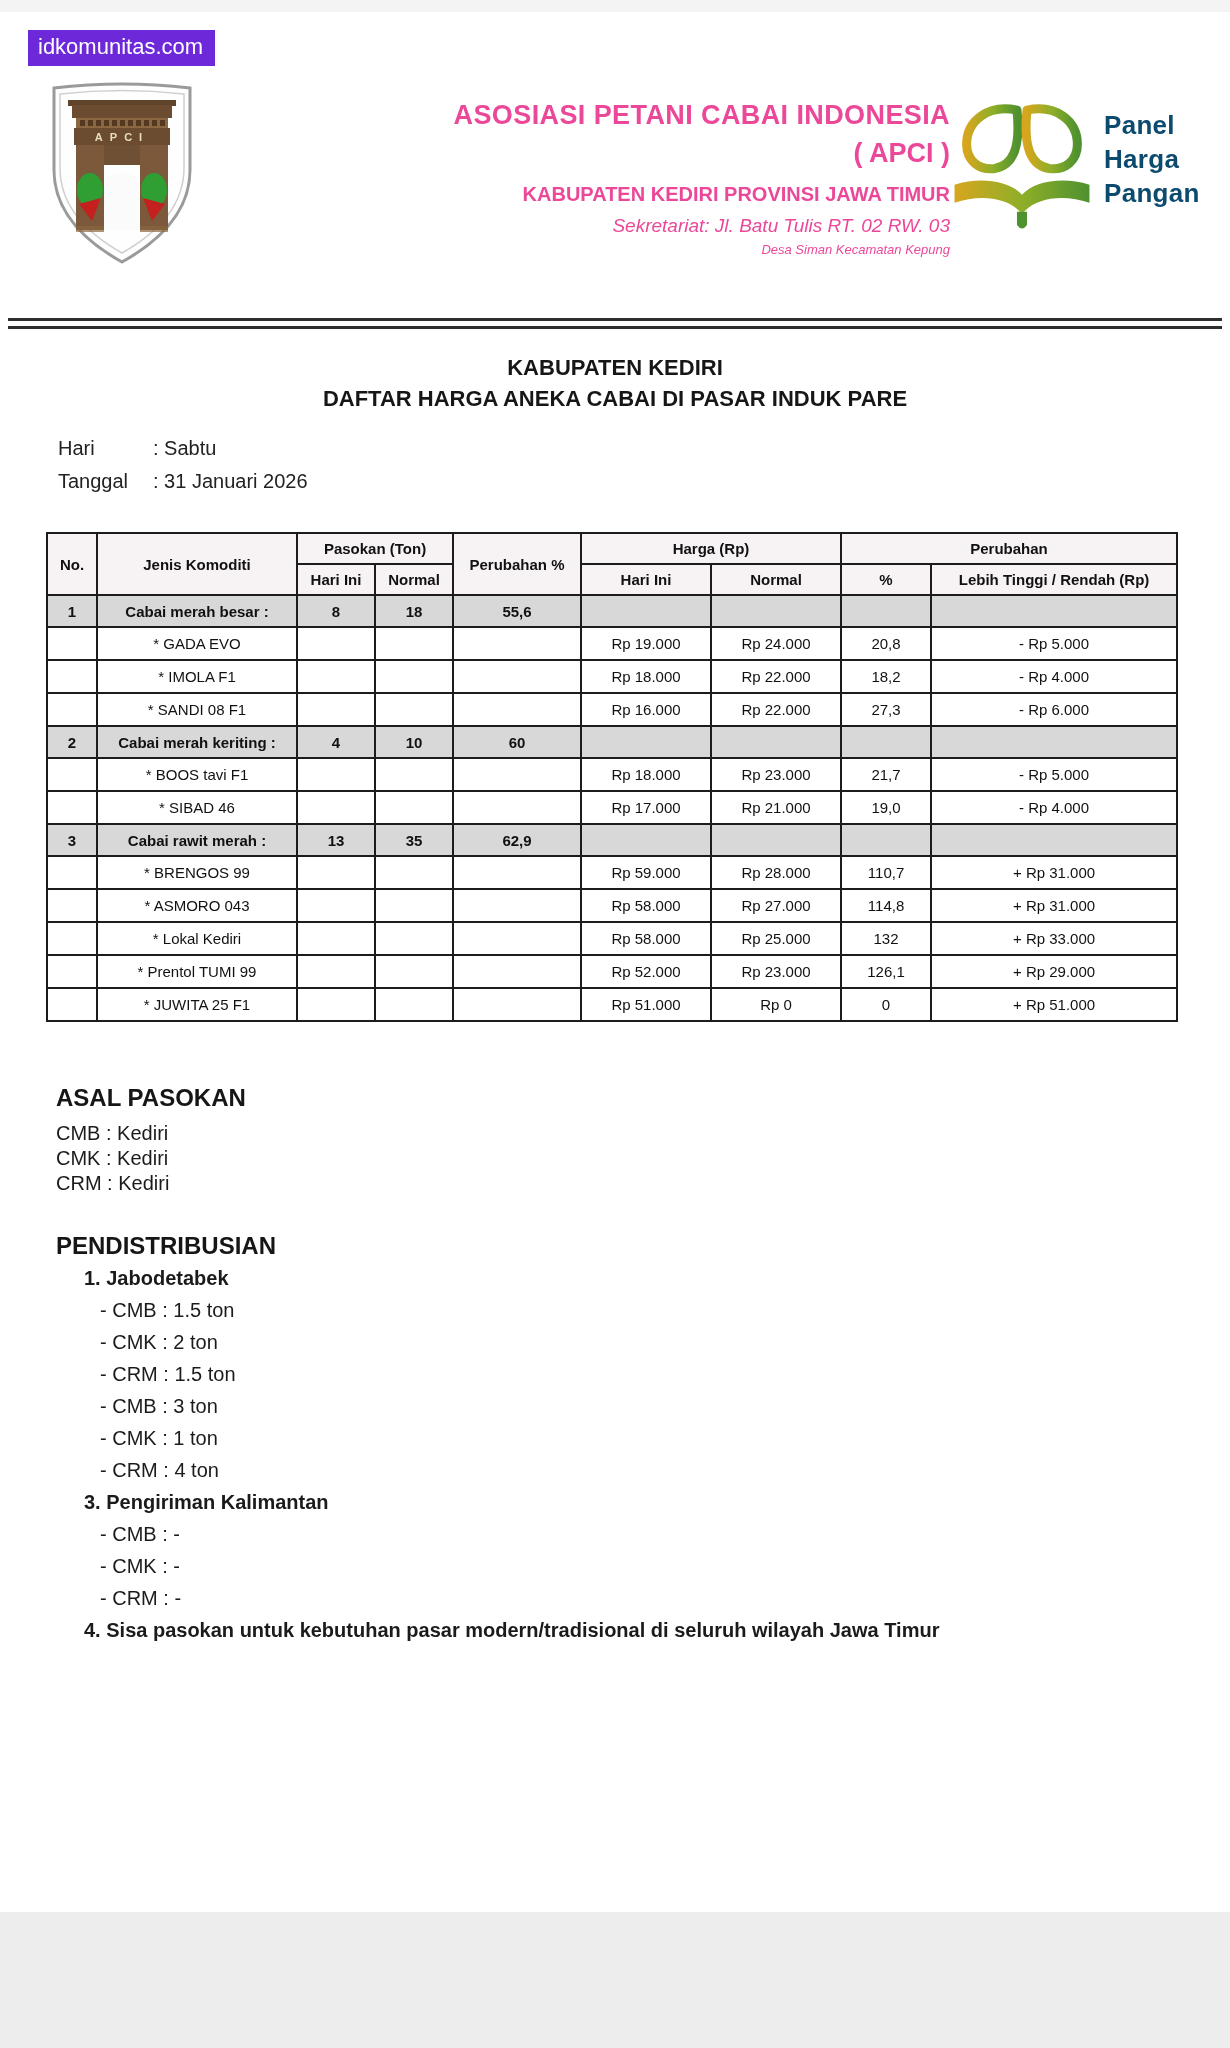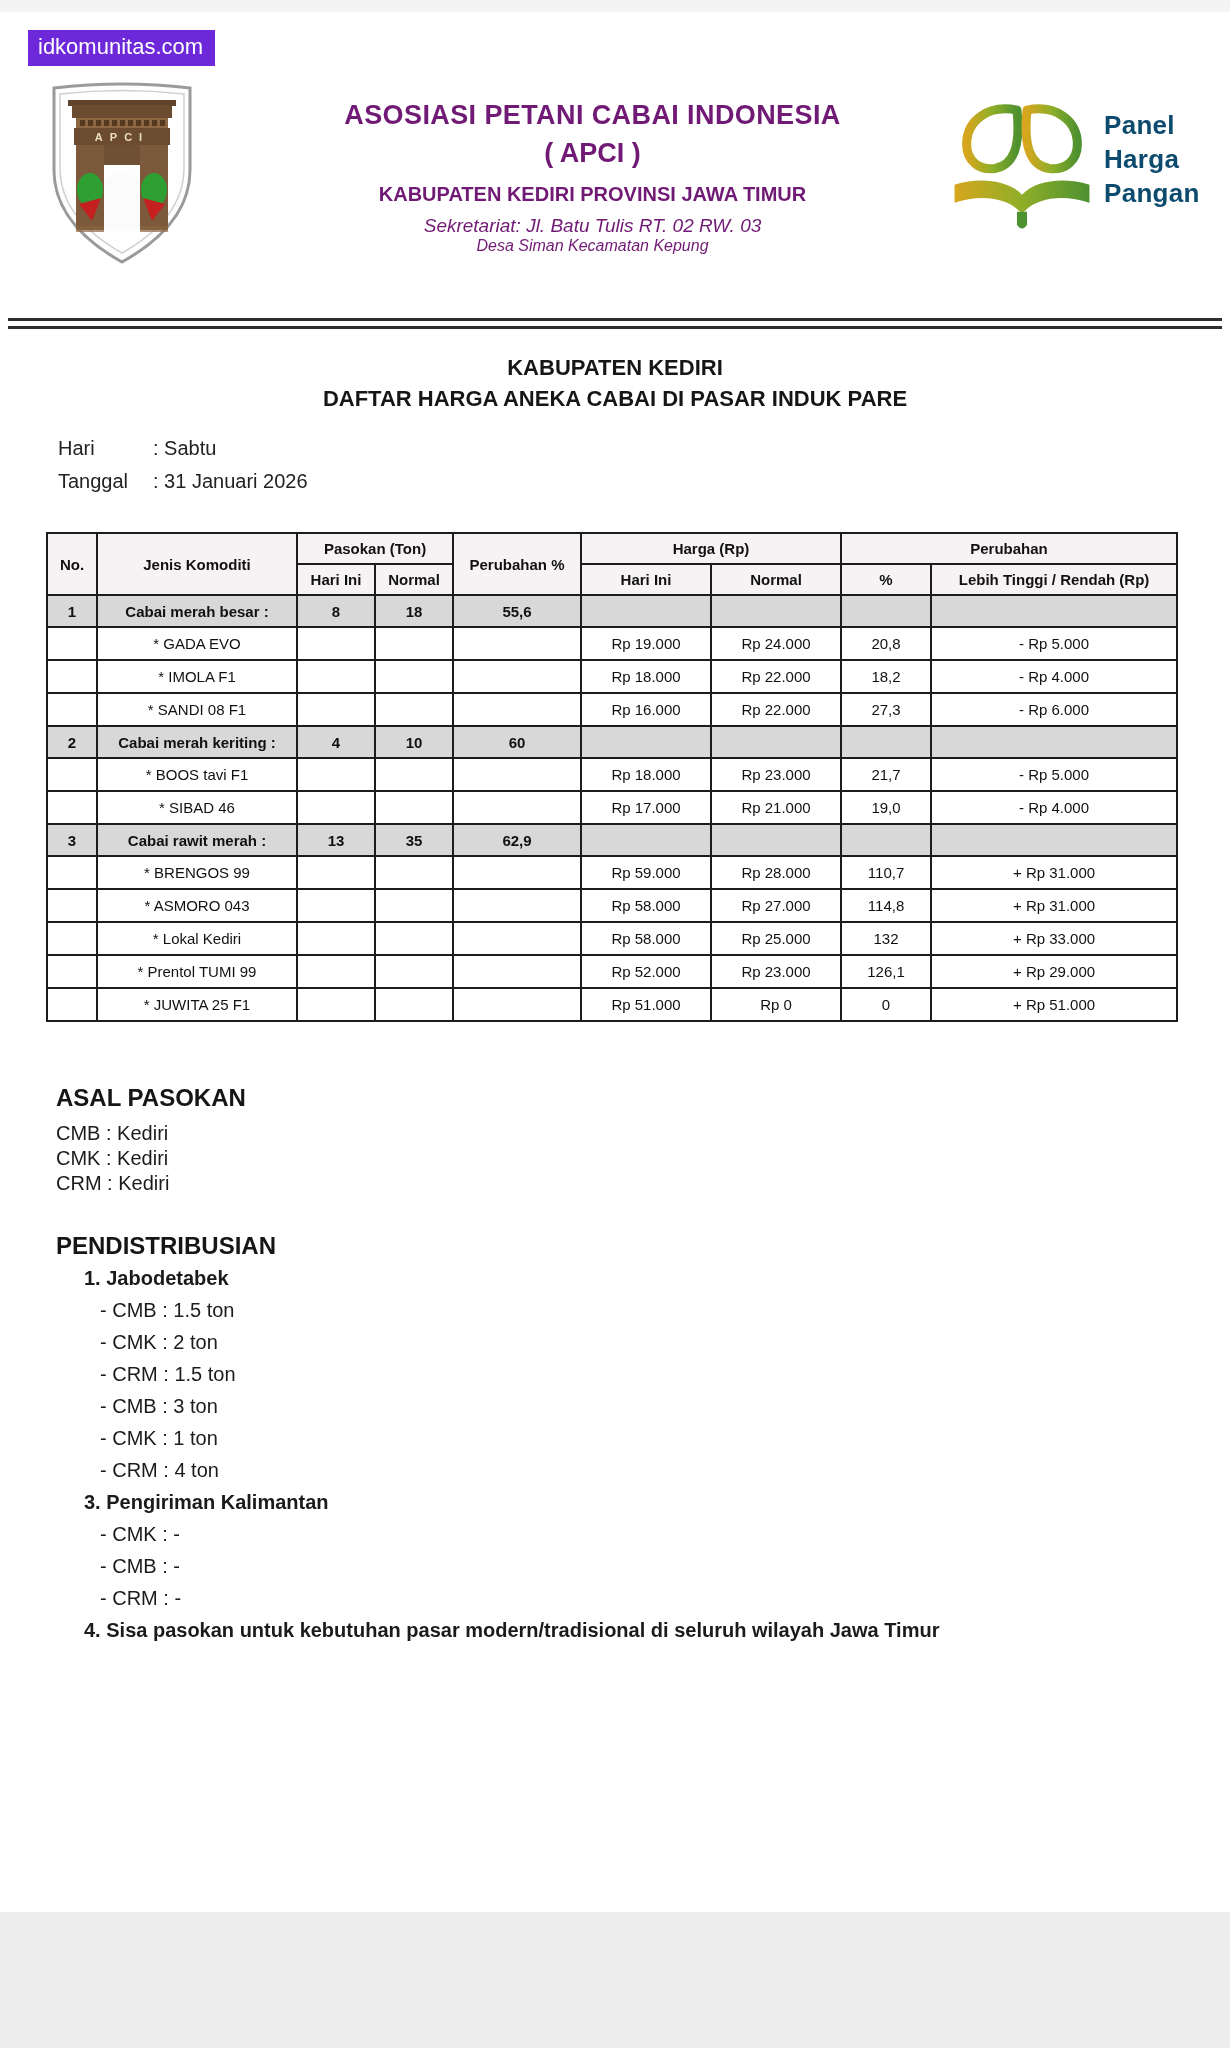--- a/index.html
+++ b/index.html
@@ -17,26 +17,26 @@
   .badge {
     position:absolute; left:28px; top:30px;
     background:#6d28d9; color:#ffffff;
     font-size:22px; line-height:26px; padding:4px 12px 6px 10px;
   }
 
   
   .shield { position:absolute; left:42px; top:78px; }
 
   
-  .org-block { position:absolute; left:235px; top:100px; width:715px; text-align:center; color:#701a75; }
+  .org-block { position:absolute; left:235px; top:100px; width:715px; text-align:right; color:#ec4899; }
   .org1 { font-size:27px; font-weight:bold; letter-spacing:.4px; }
   .org2 { font-size:27px; font-weight:bold; margin-top:7px; }
   .org3 { font-size:20px; font-weight:bold; margin-top:14px; }
   .addr { font-size:19px; font-style:italic; margin-top:9px; }
-  .addr2 { font-size:16px; font-style:italic; }
+  .addr2 { font-size:13px; font-style:italic; margin-top:5px; }
 
   
   .panel-logo { position:absolute; left:946px; top:92px; display:flex; align-items:flex-start; }
   .panel-text { color:#0c4a6e; font-weight:bold; font-size:26px; line-height:34px; margin-left:6px; margin-top:16px; letter-spacing:.3px; }
 
   
   .sep {
     position:absolute; top:318px; left:8px; width:1214px; height:11px;
     border-top:3px solid #2e2e2e; border-bottom:3px solid #2e2e2e;
   }
@@ -360,22 +360,22 @@
   <div class="sec-head">PENDISTRIBUSIAN</div>
   <div>
       <div class="g-title">1. Jabodetabek</div>
       <div class="g-item">- CMB : 1.5 ton</div>
       <div class="g-item">- CMK : 2 ton</div>
       <div class="g-item">- CRM : 1.5 ton</div>
       <div class="g-item">- CMB : 3 ton</div>
       <div class="g-item">- CMK : 1 ton</div>
       <div class="g-item">- CRM : 4 ton</div>
       <div class="g-title">3. Pengiriman Kalimantan</div>
+      <div class="g-item">- CMB : -</div>
       <div class="g-item">- CMK : -</div>
-      <div class="g-item">- CMB : -</div>
       <div class="g-item">- CRM : -</div>
       <div class="g-title">4. Sisa pasokan untuk kebutuhan pasar modern/tradisional di seluruh wilayah Jawa Timur</div>
     </div>
 </div>
 
 <div class="bottom-band">
   
   
   
   

